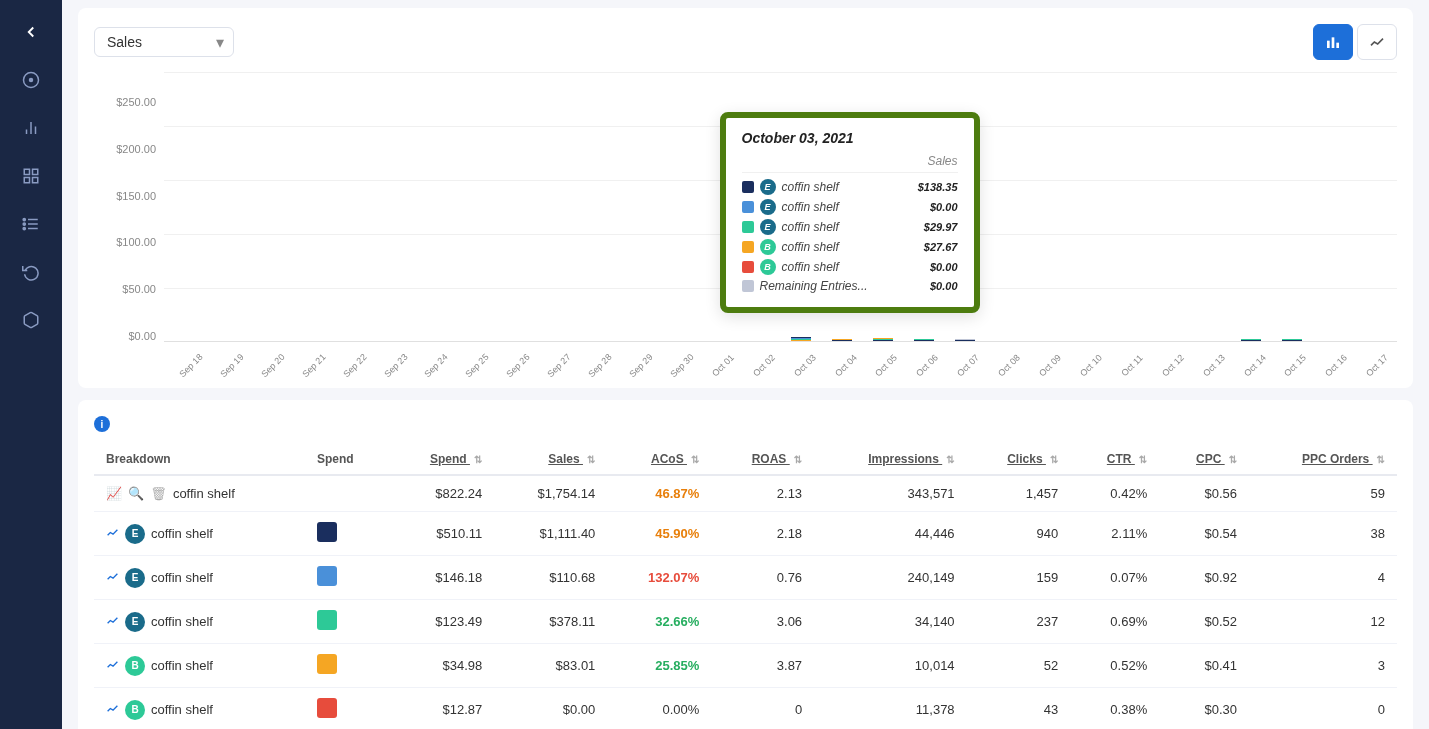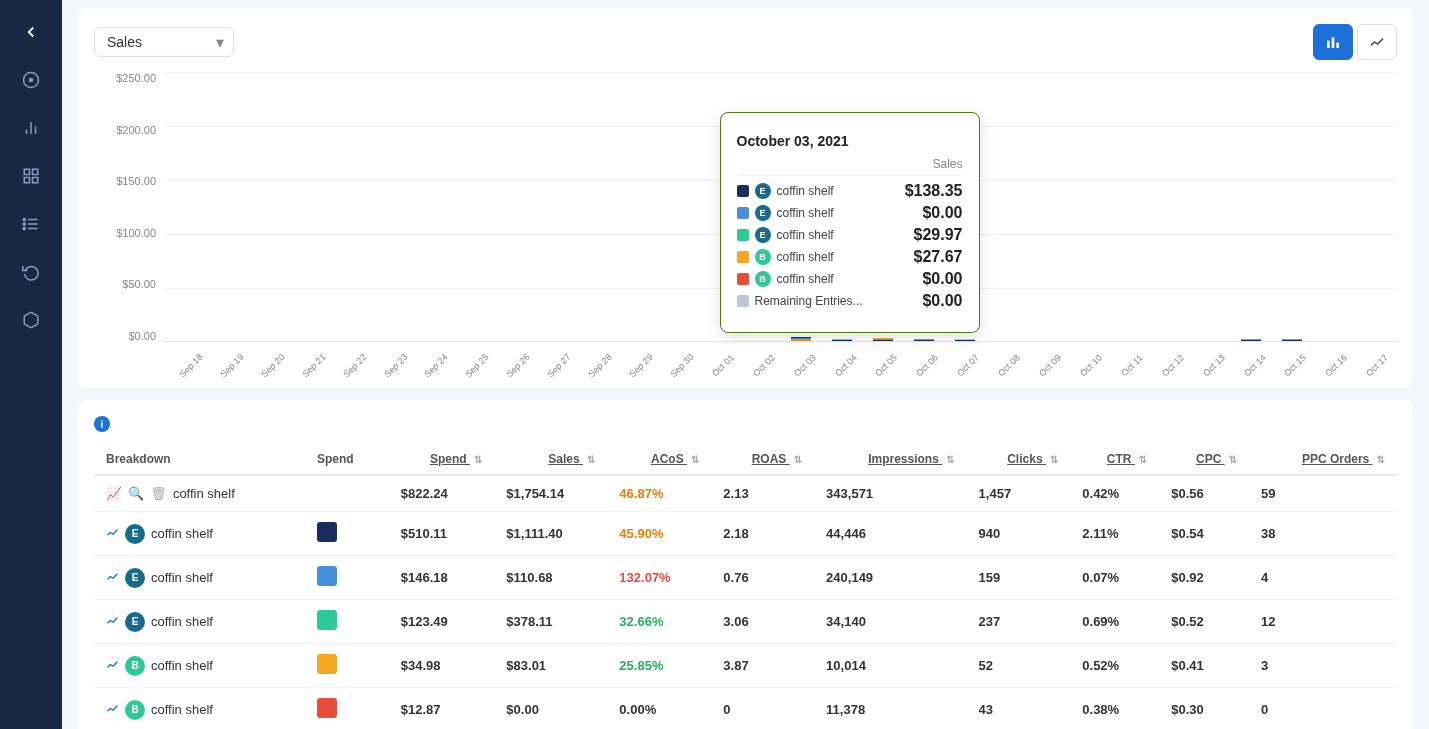--- a/index.html
+++ b/index.html
@@ -96,20 +96,21 @@
       display: flex;
       flex-direction: column;
       justify-content: space-between;
       align-items: flex-end;
       padding-right: 8px;
     }
 
     .y-label {
       font-size: 11px;
       color: #888;
+      margin-top: 24px;
     }
 
     .chart-plot {
       position: absolute;
       left: 70px; right: 0; top: 0; bottom: 30px;
       display: flex;
       align-items: flex-end;
       gap: 2px;
       border-bottom: 1px solid #e0e0e0;
       padding: 0 4px;
@@ -164,27 +165,28 @@
       margin-top: 4px;
     }
 
     
     .tooltip {
       position: absolute;
       top: 40px;
       left: 50%;
       transform: translateX(-10%);
       background: #fff;
-      border: 1px solid #4d7c0f;
+      border: 6px solid #4d7c0f;
       border-radius: 8px;
-      padding: 20px 16px;
+      padding: 12px 16px;
       box-shadow: 0 4px 16px rgba(0,0,0,0.12);
       z-index: 10;
       min-width: 260px;
       font-size: 13px;
+      font-style: italic;
     }
 
     .tooltip-title {
       font-weight: 700;
       font-size: 14px;
       margin-bottom: 8px;
       color: #222;
     }
 
     .tooltip-header {
@@ -216,21 +218,21 @@
       display: flex; align-items: center; justify-content: center;
       font-size: 9px;
       font-weight: 700;
       color: #fff;
       flex-shrink: 0;
     }
     .tooltip-e-badge { background: #1a6b8a; }
     .tooltip-b-badge { background: #2dc997; }
 
     .tooltip-label { flex: 1; color: #444; font-size: 12px; }
-    .tooltip-value { font-weight: 600; font-size: 16px; color: #222; }
+    .tooltip-value { font-weight: 600; font-size: 11px; color: #222; }
 
     
     .table-section {
       background: #fff;
       margin: 12px 16px;
       border-radius: 8px;
       padding: 16px;
     }
 
     .table-info {
@@ -288,22 +290,21 @@
       text-decoration: underline;
     }
 
     td {
       padding: 10px 12px;
       border-bottom: 1px solid #f0f2f8;
       color: #333;
     }
 
     td:not(:first-child):not(:nth-child(2)) {
-      text-align: left;
-      font-weight: bold;
+      text-align: right;
     }
 
     .breakdown-cell {
       display: flex;
       align-items: center;
       gap: 6px;
     }
 
     .breakdown-icon {
       color: #1d6fd9;

